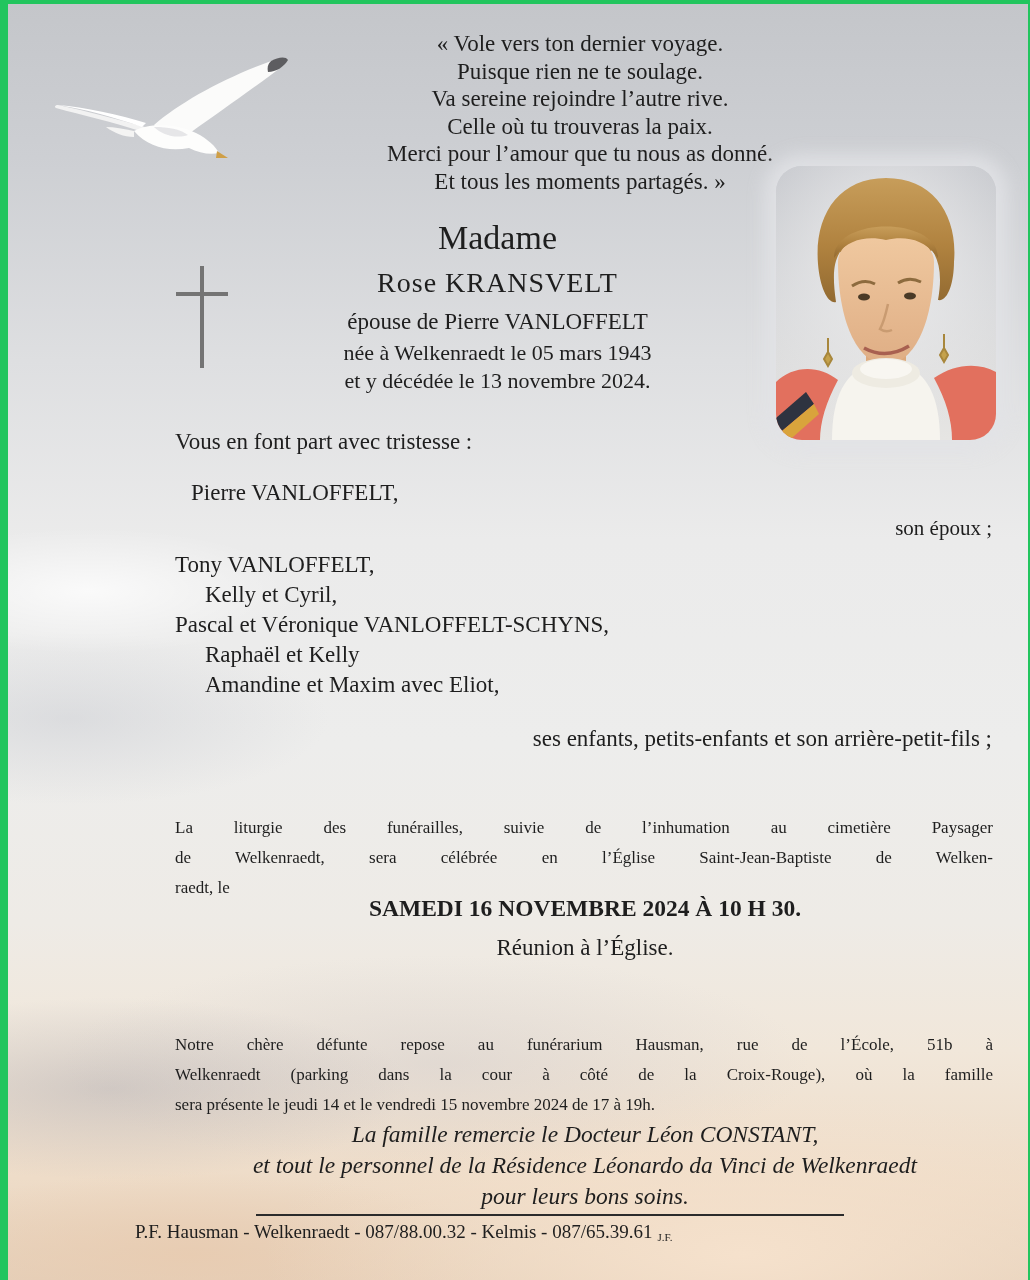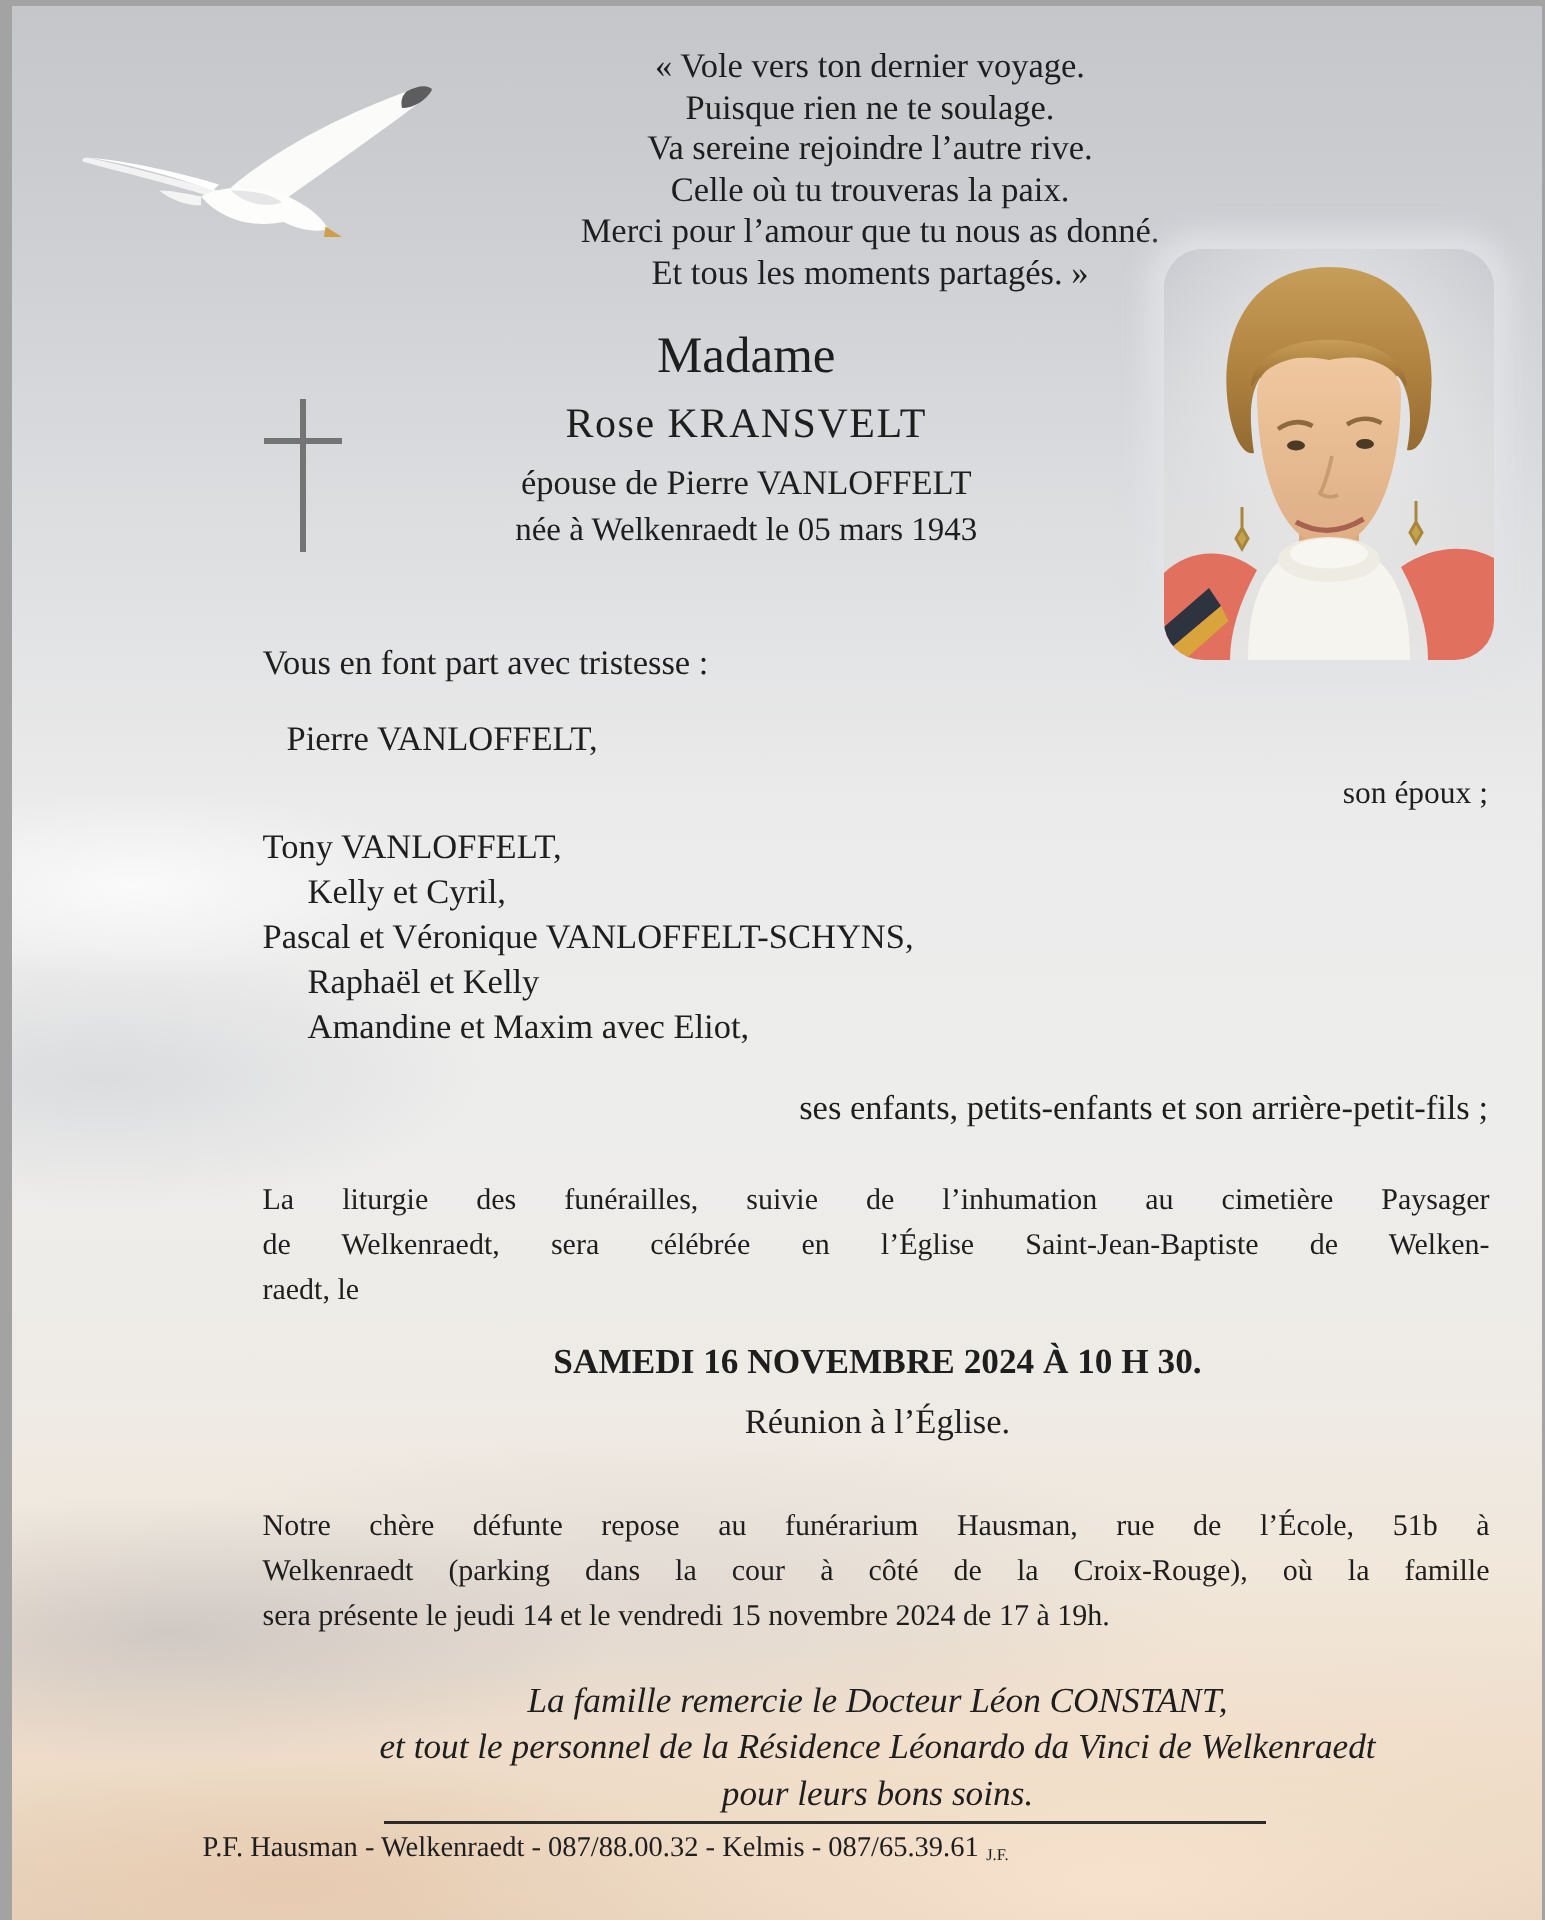--- a/index.html
+++ b/index.html
@@ -1,18 +1,18 @@
 <!DOCTYPE html>
 <html><head>
 <meta charset="utf-8">
 <style>
   html,body{margin:0;padding:0;background:#ffffff;}
   .page{
     position:relative;width:1030px;height:1280px;overflow:hidden;
-    background:#a3a3a3;
+    background:#22c55e;
     font-family:"Liberation Serif","DejaVu Serif",serif;
     color:#1e1e1e;
   }
   
   .sky{
     position:absolute;left:8px;top:4px;right:2px;bottom:0;
     background-image:
       radial-gradient(ellipse 300px 90px at 8% 46%, rgba(255,255,255,0.75), rgba(255,255,255,0) 70%),
       radial-gradient(ellipse 360px 120px at 6% 56%, rgba(198,200,206,0.45), rgba(198,200,206,0) 72%),
       radial-gradient(ellipse 430px 130px at 10% 85%, rgba(166,164,172,0.42), rgba(166,164,172,0) 70%),
@@ -40,21 +40,21 @@
   
   .photo{left:776px;top:166px;width:220px;height:274px;border-radius:26px;overflow:hidden;
          box-shadow:0 0 18px 12px rgba(226,227,230,0.85);}
   
   .intro{left:175px;top:429px;font-size:23px;}
   .husband{left:175px;top:480px;font-size:23px;margin-left:16px;}
   .husband-role{left:175px;top:516px;width:817px;text-align:right;font-size:21px;}
   .family{left:175px;top:550px;font-size:23px;line-height:30px;}
   .family .indent{padding-left:30px;}
   .family-role{left:175px;top:726px;width:817px;text-align:right;font-size:23px;}
-  .para{font-size:20px;line-height:30px;}
+  .para{font-size:17px;line-height:30px;margin-top:28px;}
   .ceremony{left:175px;top:785px;width:818px;}
   .visitation{left:175px;top:1002px;width:818px;}
   .fill{text-align:justify;text-align-last:justify;}
   .date-line{left:175px;top:895px;width:820px;text-align:center;font-weight:700;font-size:23.5px;}
   .meeting-line{left:175px;top:935px;width:820px;text-align:center;font-size:23px;}
   .thanks{left:105px;top:1119px;width:960px;text-align:center;font-style:italic;font-size:23.5px;line-height:31px;}
   .rule{left:256px;top:1214px;width:588px;height:2px;background:#2b2b2b;}
   .footer{left:135px;top:1221px;width:860px;text-align:left;font-size:19px;}
   .suffix{font-size:11px;margin-left:5px;position:relative;top:3px;}
   .seagull{left:50px;top:55px;}
@@ -88,20 +88,21 @@
   <div class="abs cross">
     <div class="cross-v"></div>
     <div class="cross-h"></div>
   </div>
 
   <div class="abs title-block">
     <div class="madame">Madame</div>
     <div class="dname">Rose KRANSVELT</div>
     <div class="epouse">épouse de Pierre VANLOFFELT</div>
     <div class="birth">née à Welkenraedt le 05 mars 1943</div>
+    <div class="death">et y décédée le 13 novembre 2024.</div>
   </div>
 
   <div class="abs photo">
     <svg width="220" height="274" viewBox="0 0 220 274">
       <defs>
         <linearGradient id="pbg" x1="0" y1="0" x2="0" y2="1">
           <stop offset="0" stop-color="#c6c8cd"></stop>
             <stop offset="0.5" stop-color="#d7d8da"></stop>
             <stop offset="1" stop-color="#e6e5e3"></stop>
         </linearGradient>

